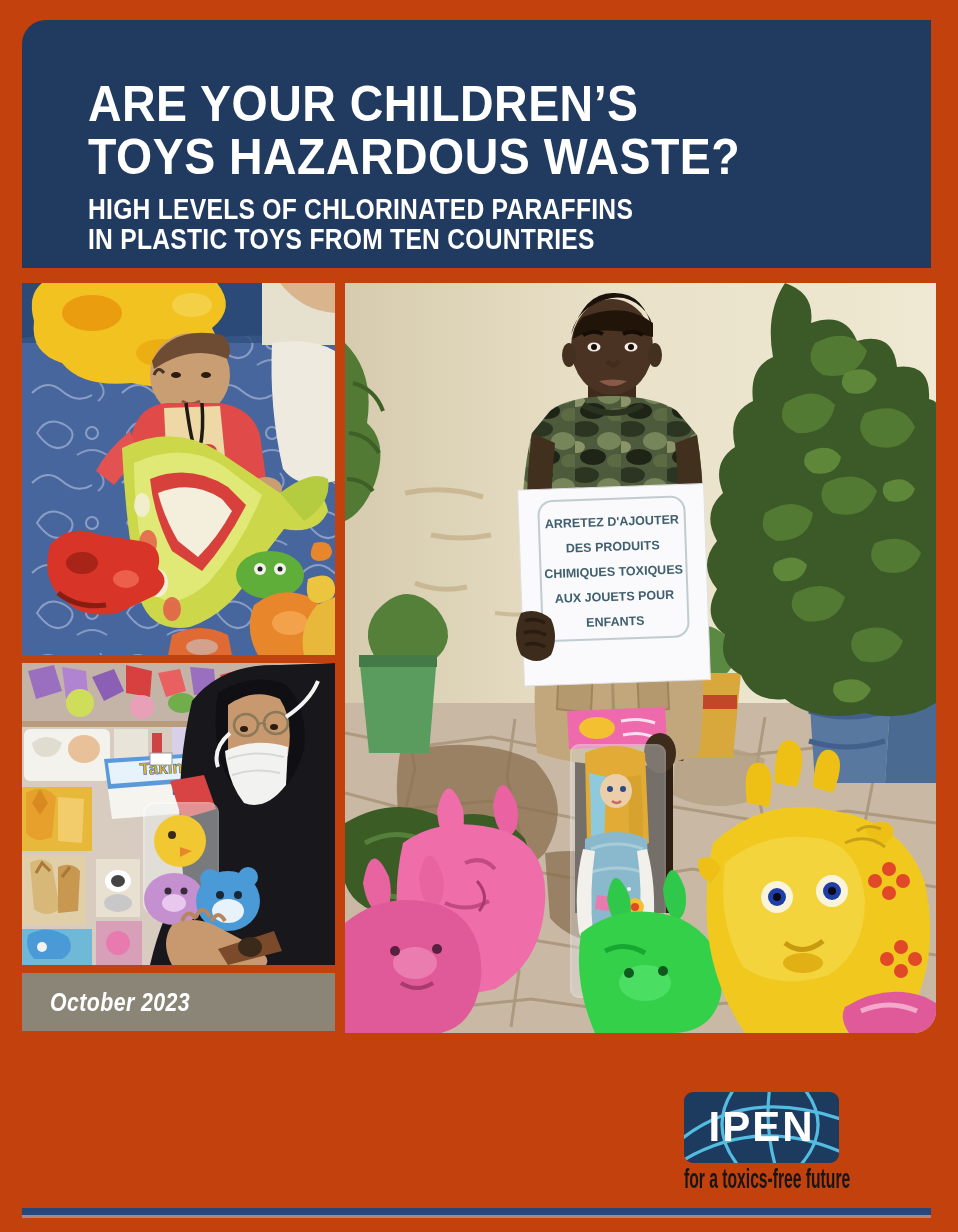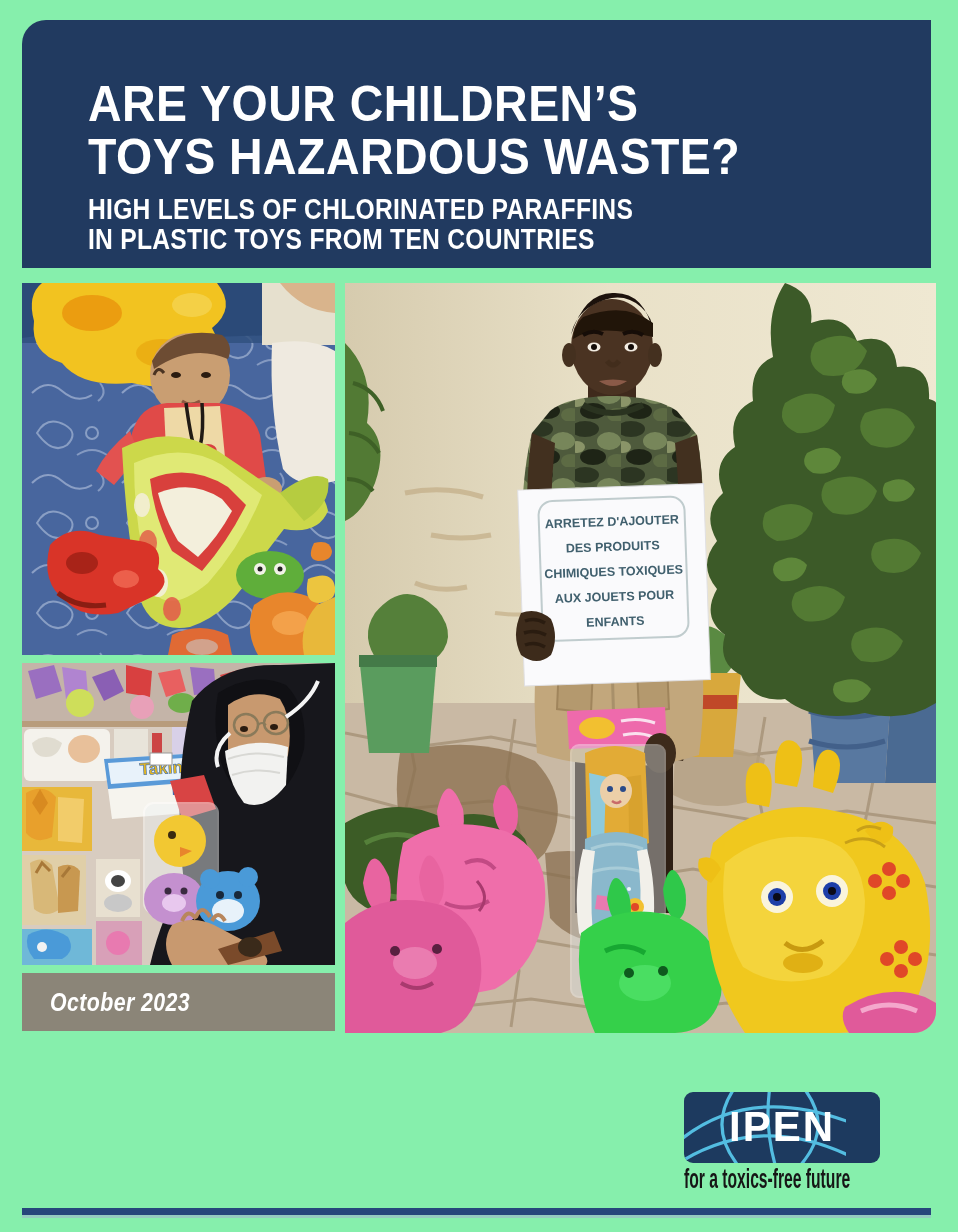--- a/index.html
+++ b/index.html
@@ -1,17 +1,17 @@
 <!DOCTYPE html>
 <html><head>
 <meta charset="utf-8">
 <style>
   html,body{margin:0;padding:0;background:#ffffff;}
   .page{
-    position:relative;width:958px;height:1232px;background:#86efac;
+    position:relative;width:958px;height:1232px;background:#c2410c;
     font-family:"Liberation Sans",sans-serif;overflow:hidden;margin:0 auto;
     border-right:1px solid #e3e3e3;
   }
   .header-block{
     position:absolute;left:22px;top:20px;width:909px;height:248px;
     background:#213a60;border-top-left-radius:24px;
   }
   .title{
     position:absolute;left:66px;top:58px;color:#ffffff;font-weight:bold;
     font-size:50px;line-height:53px;letter-spacing:.5px;white-space:nowrap;
@@ -29,21 +29,21 @@
   .photo-main{left:345px;top:283px;width:591px;height:750px;border-radius:0 0 22px 0;}
   .date-bar{
     position:absolute;left:22px;top:973px;width:313px;height:58px;background:#8b8578;font-style:italic;
   }
   .date-bar span{
     position:absolute;left:28px;top:0;line-height:58px;color:#ffffff;font-weight:bold;
     font-size:26px;white-space:nowrap;transform:scaleX(.82);transform-origin:0 50%;
     letter-spacing:.5px;
   }
   .ipen-logo{
-    position:absolute;left:684px;top:1092px;width:196px;height:71px;
+    position:absolute;left:684px;top:1092px;width:155px;height:71px;
     background:#1d3a5f;border-radius:9px;overflow:hidden;
   }
   .ipen-logo .word{
     position:absolute;left:0;right:0;top:14px;text-align:center;color:#ffffff;
     font-weight:bold;font-size:42px;letter-spacing:2px;line-height:42px;
   }
   .tagline{
     position:absolute;left:684px;top:1166px;color:#161616;font-weight:bold;
     font-size:27px;line-height:27px;white-space:nowrap;
     transform:scaleX(.58);transform-origin:0 0;letter-spacing:0;

